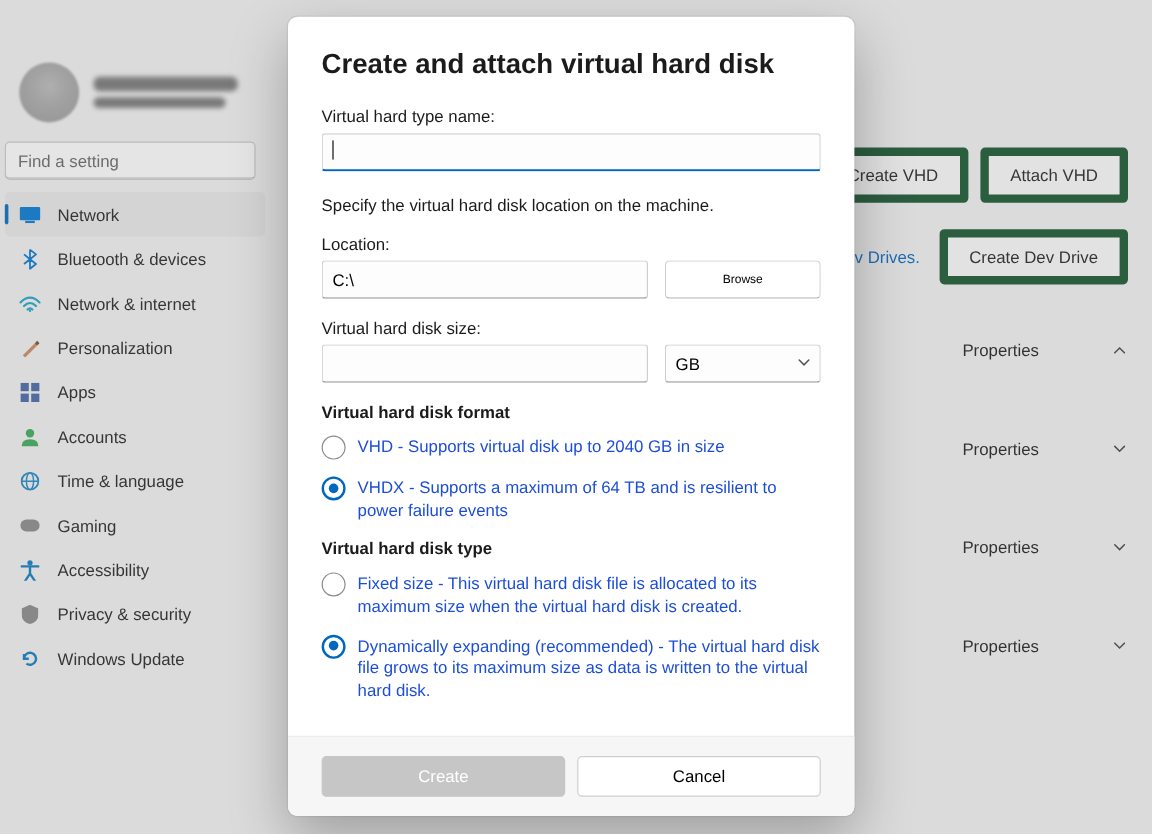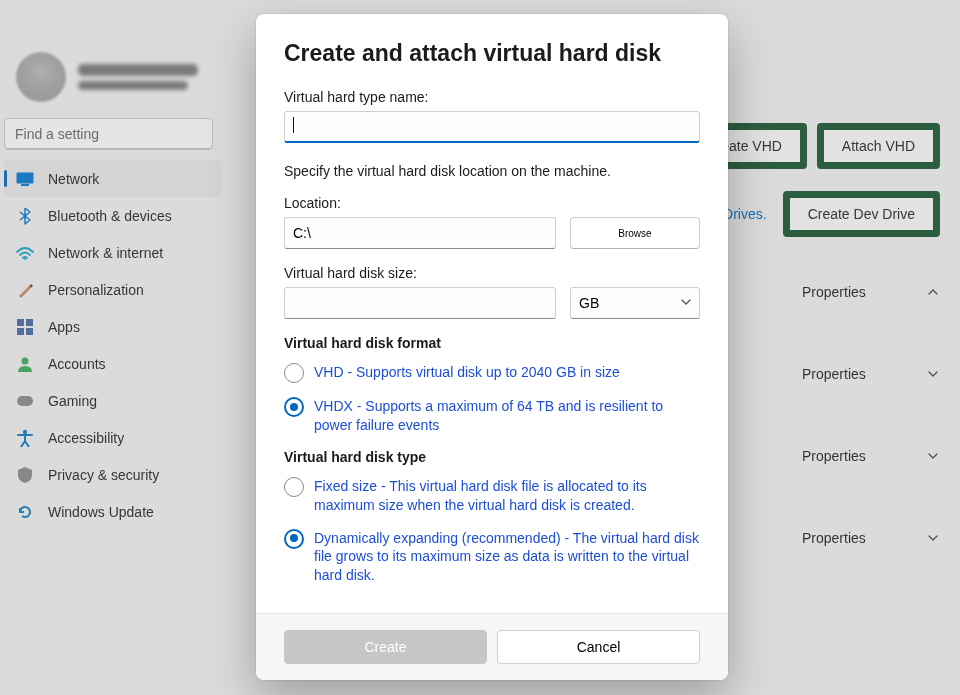--- a/index.html
+++ b/index.html
@@ -145,21 +145,21 @@
     display:inline-flex; align-items:center; justify-content:center;
   }
   
   .dim {
     position:absolute; inset:0;
     background: rgba(130,130,130,0.21);
   }
   
   .modal {
     position:absolute;
-    left: 256px;
+    left: 240px;
     top: 14px;
     width: 472px;
     height: 666px;
     background:#fff;
     border-radius:8px;
     box-shadow: 0 18px 48px rgba(0,0,0,0.28), 0 0 0 1px rgba(0,0,0,0.06);
     display:flex;
     flex-direction:column;
   }
   .modal-body {
@@ -359,20 +359,30 @@
           <span class="nav-icon">
             <svg width="16" height="16" viewBox="0 0 16 16">
               <circle cx="8" cy="5" r="3.5" fill="#3aab58"></circle>
               <path d="M1 16 Q1 10 8 10 Q15 10 15 16 Z" fill="#3aab58"></path>
             </svg>
           </span>
           <span>Accounts</span>
         </li>
         <li class="nav-item">
           <span class="nav-icon">
+            <svg width="16" height="16" viewBox="0 0 16 16">
+              <circle cx="8" cy="8" r="7" stroke="#1b88c8" stroke-width="1.5" fill="none"></circle>
+              <ellipse cx="8" cy="8" rx="3" ry="7" stroke="#1b88c8" stroke-width="1.2" fill="none"></ellipse>
+              <line x1="1" y1="8" x2="15" y2="8" stroke="#1b88c8" stroke-width="1.2"></line>
+            </svg>
+          </span>
+          <span>Time &amp; language</span>
+        </li>
+        <li class="nav-item">
+          <span class="nav-icon">
             <svg width="18" height="12" viewBox="0 0 18 12">
               <rect x="1" y="1" width="16" height="10" rx="5" fill="#8a8a8a"></rect>
             </svg>
           </span>
           <span>Gaming</span>
         </li>
         <li class="nav-item">
           <span class="nav-icon">
             <svg width="16" height="18" viewBox="0 0 16 18">
               <circle cx="8" cy="3" r="2.2" fill="#0b7bc1"></circle>

